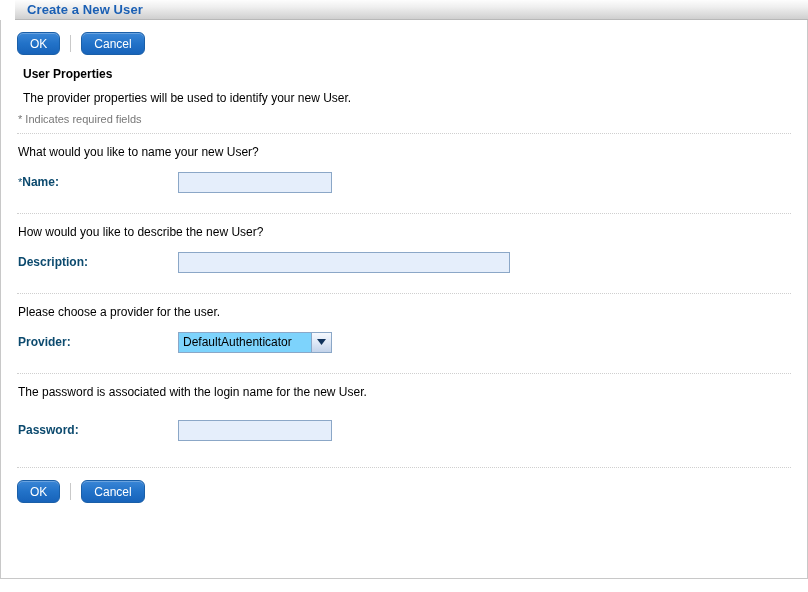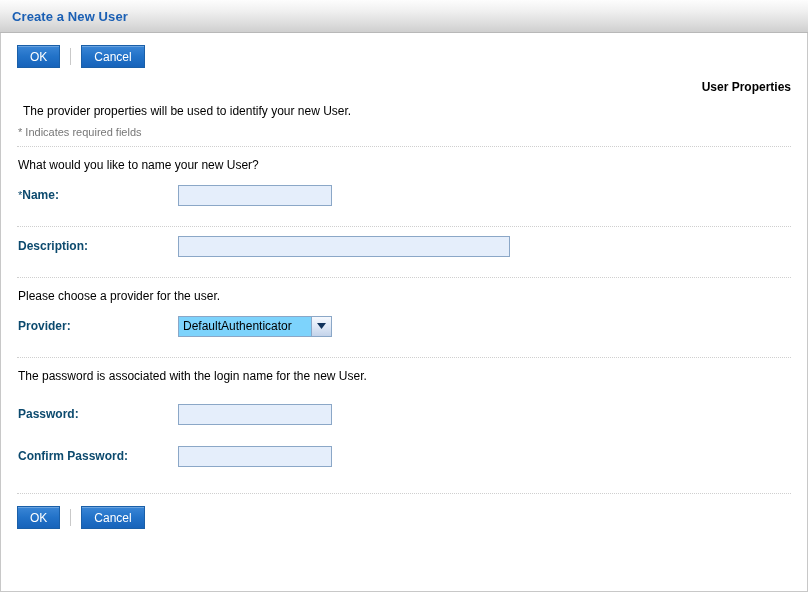--- a/index.html
+++ b/index.html
@@ -17,27 +17,28 @@
   }
   .window {
     position: relative;
     width: 808px;
     height: 592px;
     box-sizing: border-box;
     background: #ffffff;
   }
   
   .titlebar {
-    height: 33px;
+    height: 20px;
     box-sizing: border-box;
     background: linear-gradient(to bottom, #fdfdfd 0%, #f0f0f0 35%, #dcdcdc 75%, #cfcfcf 100%);
     border-bottom: 1px solid #b8b8b8;
     display: flex;
     align-items: center;
     padding-left: 12px;
+    margin-left: 15px;
   }
   .titlebar-text {
     font-size: 13px;
     font-weight: bold;
     color: #1a5fb4;
     letter-spacing: 0.1px;
   }
   
   .content {
     position: relative;
@@ -62,42 +63,41 @@
   .btn {
     display: inline-flex;
     align-items: center;
     justify-content: center;
     min-width: 40px;
     height: 23px;
     padding: 0 12px;
     box-sizing: border-box;
     background: linear-gradient(to bottom, #3a86d6 0%, #2272c8 50%, #1763ba 100%);
     border: 1px solid #1a5fa8;
-    border-radius: 0;
+    border-radius: 6px;
     color: #ffffff;
     font-size: 12px;
     font-family: "Liberation Sans", sans-serif;
     cursor: pointer;
     box-shadow: inset 0 1px 0 rgba(255,255,255,0.25);
   }
   .btn-sep {
     width: 1px;
     height: 17px;
     background: #c9c9c9;
     margin: 0 2px;
   }
   
   .section {
     padding: 0 16px;
   }
   .props-title {
     font-weight: bold;
     font-size: 12px;
     margin: 2px 0 10px 6px;
-    text-align: right;
   }
   .props-desc {
     font-size: 12px;
     margin: 0 0 8px 6px;
     color: #000;
   }
   .req-note {
     font-size: 11px;
     color: #777777;
     margin: 0 0 6px 1px;
@@ -212,20 +212,21 @@
       <div class="req-note">* Indicates required fields</div>
       <hr class="hr">
 
       <div class="prompt">What would you like to name your new User?</div>
       <div class="field-row">
         <div class="field-label"><span class="star">*</span><span>Name:</span></div>
         <input class="txt w-name" type="text" value="" style="">
       </div>
       <hr class="hr">
 
+      <div class="prompt">How would you like to describe the new User?</div>
       <div class="field-row">
         <div class="field-label">Description:</div>
         <input class="txt w-desc" type="text" value="" style="">
       </div>
       <hr class="hr">
 
       <div class="prompt">Please choose a provider for the user.</div>
       <div class="field-row">
         <div class="field-label">Provider:</div>
         <span class="select-wrap">
@@ -240,24 +241,20 @@
         </span>
       </div>
       <hr class="hr">
 
       <div class="prompt">The password is associated with the login name for the new User.</div>
       <div class="spacer-8"></div>
       <div class="field-row">
         <div class="field-label">Password:</div>
         <input class="txt w-pass" type="password" value="" style="">
       </div>
-      <div class="field-row">
-        <div class="field-label">Confirm Password:</div>
-        <input class="txt w-pass" type="password" value="" style="">
-      </div>
     </div>
 
     <hr class="final-rule">
 
     <div class="button-row bottom">
       <button class="btn">OK</button>
       <span class="btn-sep"></span>
       <button class="btn">Cancel</button>
     </div>
 

